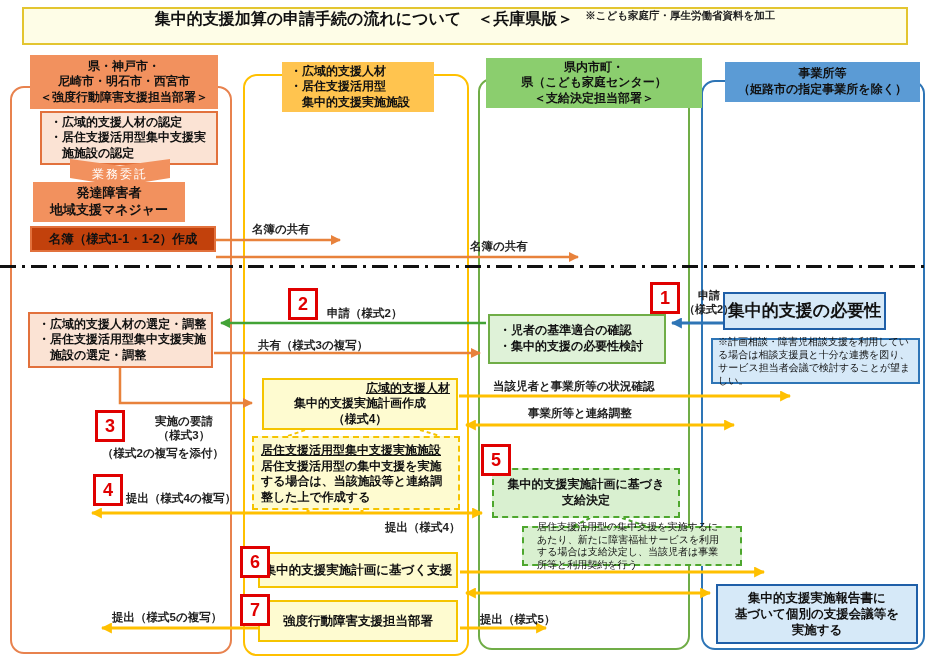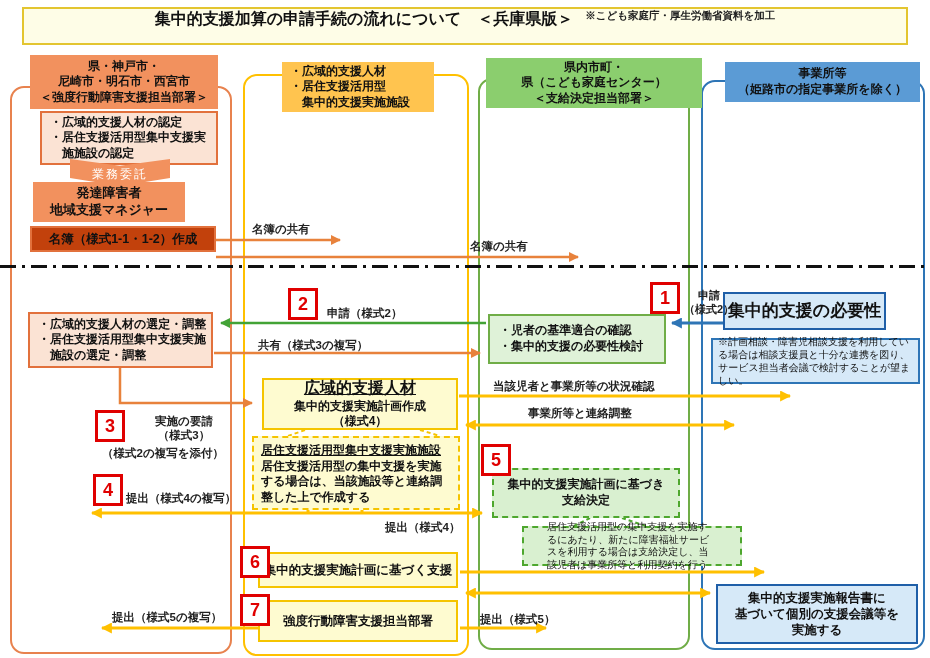--- a/index.html
+++ b/index.html
@@ -32,34 +32,34 @@
   .ribbon{left:70px;top:159px;width:100px;height:27px;position:absolute;background:#F2915E;z-index:10;
     clip-path:polygon(0 0,50% 25%,100% 0,100% 70%,50% 100%,0 70%);
     display:flex;align-items:flex-start;justify-content:center;padding-top:7px;box-sizing:border-box;
     color:#fff;font-size:12px;font-weight:normal;letter-spacing:2px;}
   .b-manager{left:33px;top:182px;width:152px;height:40px;background:#F2915E;font-size:13px;}
   .b-meibo{left:30px;top:226px;width:186px;height:26px;background:#c2410c;border:2px solid #E2713C;font-size:12.5px;}
   .b-sentei{left:28px;top:312px;width:185px;height:56px;background:#FBE3D4;border:2px solid #E2713C;}
 
   .b-kouiki{left:262px;top:378px;width:196px;height:52px;background:#FEFBD0;border:2px solid #F5C400;
     flex-direction:column;align-items:stretch;justify-content:center;padding:3px 6px;}
-  .kouiki-title{text-align:center;text-decoration:underline;font-size:16px;}
+  .kouiki-title{text-align:right;text-decoration:underline;font-size:12px;}
   .kouiki-body{text-align:center;font-size:12px;}
   .b-kyojuu{left:252px;top:436px;width:208px;height:74px;background:#FEFBD0;border:2px dashed #F5C400;
     flex-direction:column;align-items:stretch;justify-content:flex-start;padding:5px 7px;}
   .kyojuu-title{text-align:left;text-decoration:underline;font-size:12px;}
   .kyojuu-body{text-align:left;font-size:12px;}
 
   .b-shien6{left:258px;top:552px;width:200px;height:36px;background:#FEFBD0;border:2px solid #F5C400;font-size:12.5px;}
   .b-houkoku7{left:258px;top:600px;width:200px;height:42px;background:#FEFBD0;border:2px solid #F5C400;font-size:12.5px;}
 
   .b-kijun{left:488px;top:314px;width:178px;height:50px;background:#DFF2D8;border:2px solid #70AD47;justify-content:flex-start;text-align:left;padding-left:9px;}
   .b-shikyuu{left:492px;top:468px;width:188px;height:50px;background:#D9F0D0;border:2px dashed #4EA72E;}
   .b-shikyuu-note{left:522px;top:526px;width:220px;height:40px;background:#D9F0D0;border:2px dashed #4EA72E;
-    font-size:10px;font-weight:normal;text-align:left;justify-content:flex-start;padding:2px 23px;line-height:1.25;}
+    font-size:10px;font-weight:normal;text-align:left;justify-content:flex-start;padding:2px 13px;line-height:1.25;}
 
   .b-hitsuyou{left:723px;top:292px;width:163px;height:38px;background:#D6E9F8;border:2.5px solid #1F5FA8;font-size:17px;}
   .b-keikaku-note{left:711px;top:338px;width:209px;height:46px;background:#D6E9F8;border:2px solid #2E75B6;
     font-size:10px;font-weight:normal;text-align:left;justify-content:flex-start;padding:2px 5px;line-height:1.3;}
   .b-kaigi{left:716px;top:584px;width:202px;height:60px;background:#D6E9F8;border:2.5px solid #1F5FA8;font-size:12.5px;}
 
   .badge{position:absolute;width:30px;height:32px;box-sizing:border-box;background:#fff;border:3px solid #E00000;
     color:#E00000;font-size:18px;font-weight:bold;display:flex;align-items:center;justify-content:center;z-index:12;}
 
   .lbl{position:absolute;font-size:11.5px;font-weight:bold;color:#222;white-space:pre-line;line-height:1.25;z-index:12;}

